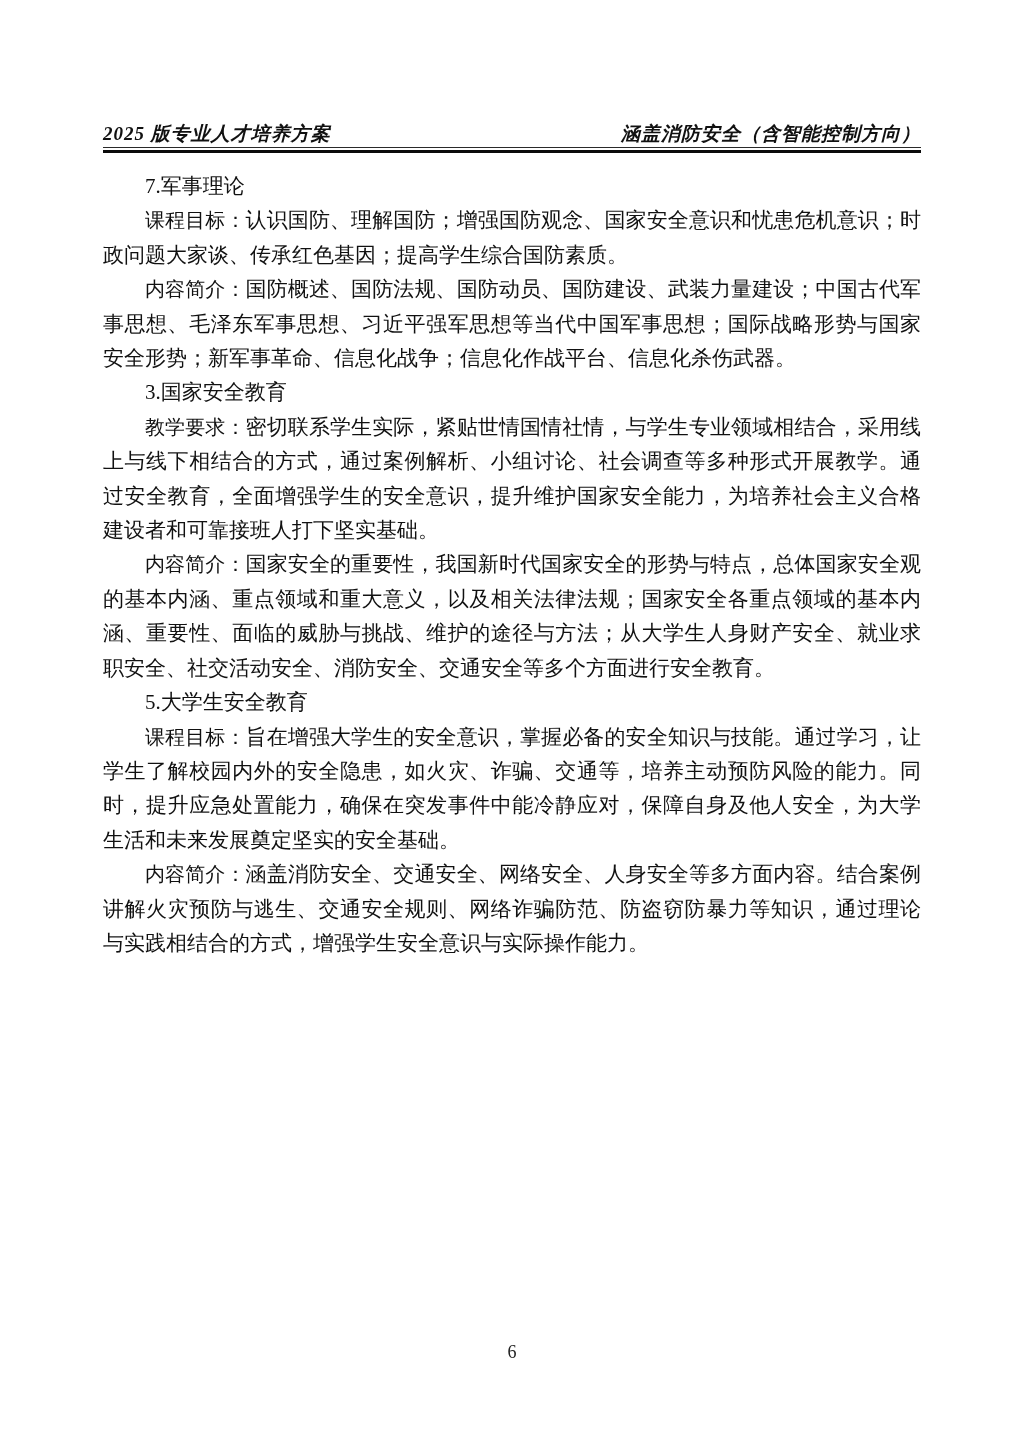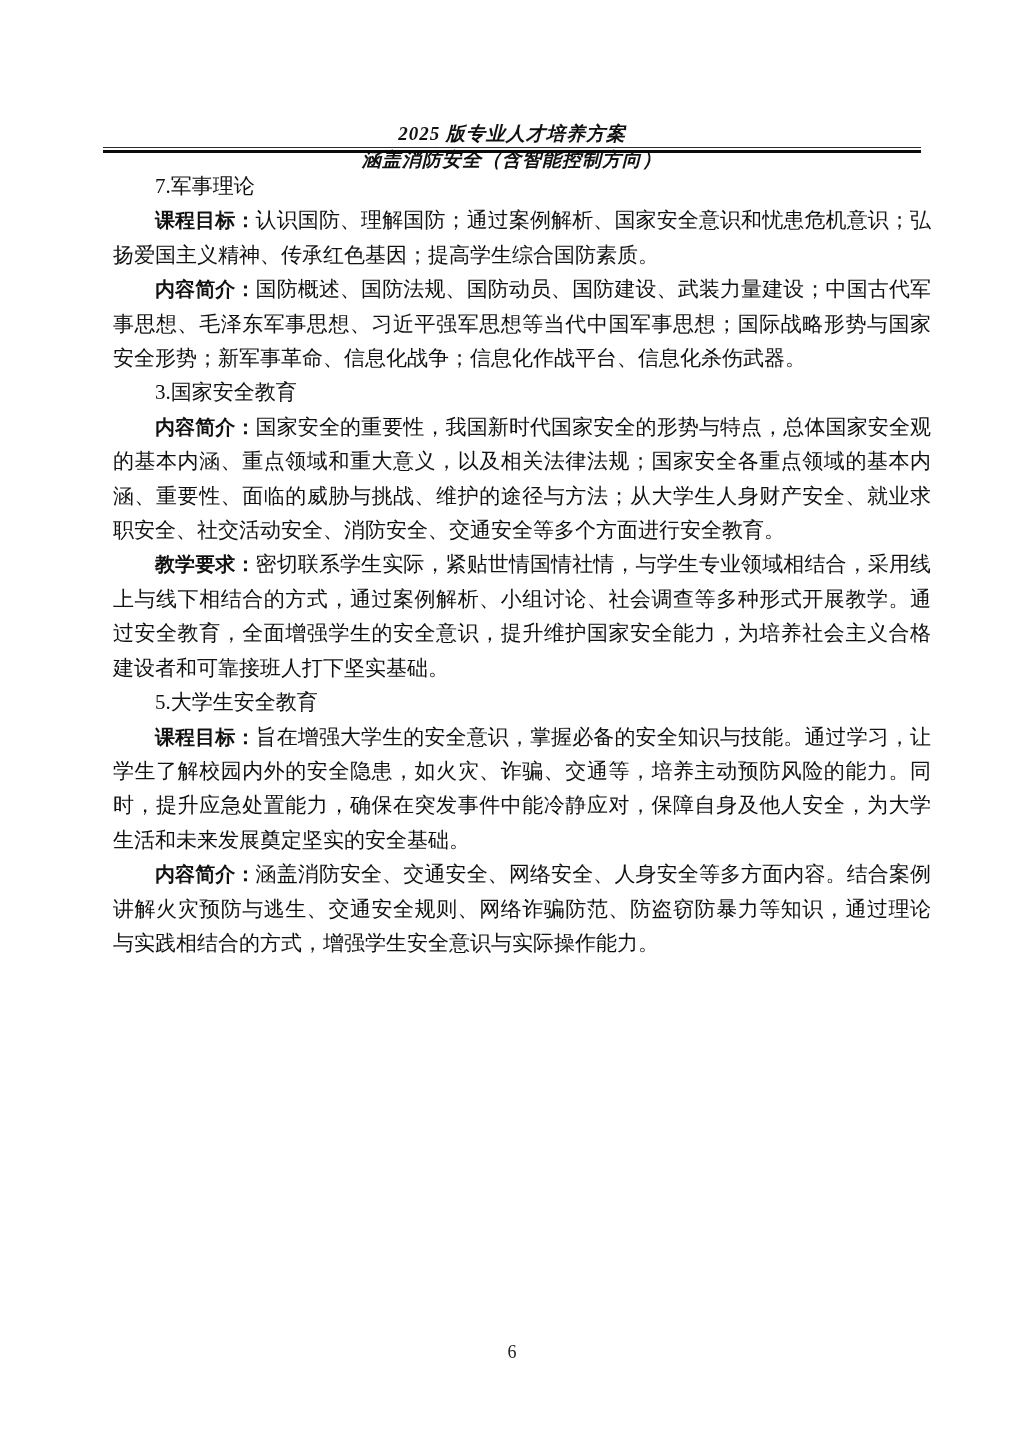--- a/index.html
+++ b/index.html
@@ -18,47 +18,46 @@
     left: 103px;
     width: 818px;
     display: flex;
     justify-content: space-between;
     align-items: center;
     font-size: 19px;
     font-weight: bold;
     font-style: italic;
     letter-spacing: 1px;
     white-space: nowrap;
-    flex-direction: column;
   }
   .header-rule {
     position: absolute;
     top: 147px;
     left: 103px;
     width: 818px;
     height: 2px;
     border-top: 1.5px solid #2a2a2a;
     border-bottom: 3.5px solid #0a0a0a;
   }
   .doc-body {
     position: absolute;
     top: 169px;
-    left: 113px;
+    left: 103px;
     width: 818px;
     font-size: 21px;
     line-height: 34.4px;
     text-align: justify;
     text-justify: inter-ideograph;
   }
   .doc-body p {
     margin: 0;
     text-indent: 2em;
   }
   .para-label {
-    font-weight: bold;
+    font-weight: normal;
     font-family: "Liberation Sans", "DejaVu Sans", sans-serif;
     font-size: 20px;
   }
   .footer {
     position: absolute;
     top: 1342px;
     left: 0;
     width: 100%;
     text-align: center;
     font-size: 18px;
@@ -73,26 +72,26 @@
   <div class="header">
     <span>2025 版专业人才培养方案</span>
     <span>涵盖消防安全（含智能控制方向）</span>
   </div>
 
   <div class="header-rule"></div>
 
   <div class="doc-body">
 
     <p>7.军事理论</p>
-    <p><span class="para-label">课程目标：</span><span>认识国防、理解国防；通过案例解析、国家安全意识和忧患危机意识；弘扬爱国主义精神、传承红色基因；提高学生综合国防素质。</span></p>
+    <p><span class="para-label">课程目标：</span><span>认识国防、理解国防；增强国防观念、国家安全意识和忧患危机意识；时政问题大家谈、传承红色基因；提高学生综合国防素质。</span></p>
     <p><span class="para-label">内容简介：</span><span>国防概述、国防法规、国防动员、国防建设、武装力量建设；中国古代军事思想、毛泽东军事思想、习近平强军思想等当代中国军事思想；国际战略形势与国家安全形势；新军事革命、信息化战争；信息化作战平台、信息化杀伤武器。</span></p>
 
     <p>3.国家安全教育</p>
+    <p><span class="para-label">教学要求：</span><span>密切联系学生实际，紧贴世情国情社情，与学生专业领域相结合，采用线上与线下相结合的方式，通过案例解析、小组讨论、社会调查等多种形式开展教学。通过安全教育，全面增强学生的安全意识，提升维护国家安全能力，为培养社会主义合格建设者和可靠接班人打下坚实基础。</span></p>
     <p><span class="para-label">内容简介：</span><span>国家安全的重要性，我国新时代国家安全的形势与特点，总体国家安全观的基本内涵、重点领域和重大意义，以及相关法律法规；国家安全各重点领域的基本内涵、重要性、面临的威胁与挑战、维护的途径与方法；从大学生人身财产安全、就业求职安全、社交活动安全、消防安全、交通安全等多个方面进行安全教育。</span></p>
-    <p><span class="para-label">教学要求：</span><span>密切联系学生实际，紧贴世情国情社情，与学生专业领域相结合，采用线上与线下相结合的方式，通过案例解析、小组讨论、社会调查等多种形式开展教学。通过安全教育，全面增强学生的安全意识，提升维护国家安全能力，为培养社会主义合格建设者和可靠接班人打下坚实基础。</span></p>
 
     <p>5.大学生安全教育</p>
     <p><span class="para-label">课程目标：</span><span>旨在增强大学生的安全意识，掌握必备的安全知识与技能。通过学习，让学生了解校园内外的安全隐患，如火灾、诈骗、交通等，培养主动预防风险的能力。同时，提升应急处置能力，确保在突发事件中能冷静应对，保障自身及他人安全，为大学生活和未来发展奠定坚实的安全基础。</span></p>
     <p><span class="para-label">内容简介：</span><span>涵盖消防安全、交通安全、网络安全、人身安全等多方面内容。结合案例讲解火灾预防与逃生、交通安全规则、网络诈骗防范、防盗窃防暴力等知识，通过理论与实践相结合的方式，增强学生安全意识与实际操作能力。</span></p>
 
   </div>
 
   <div class="footer">
     <span>6</span>
   </div>

